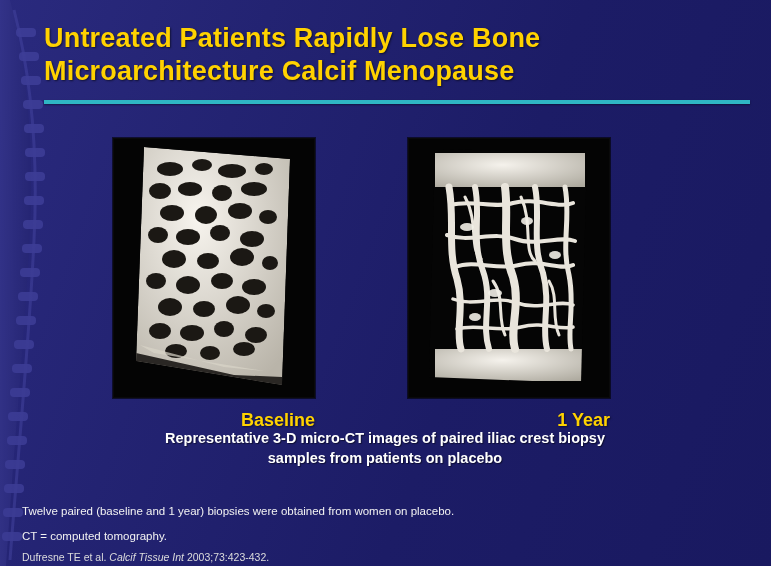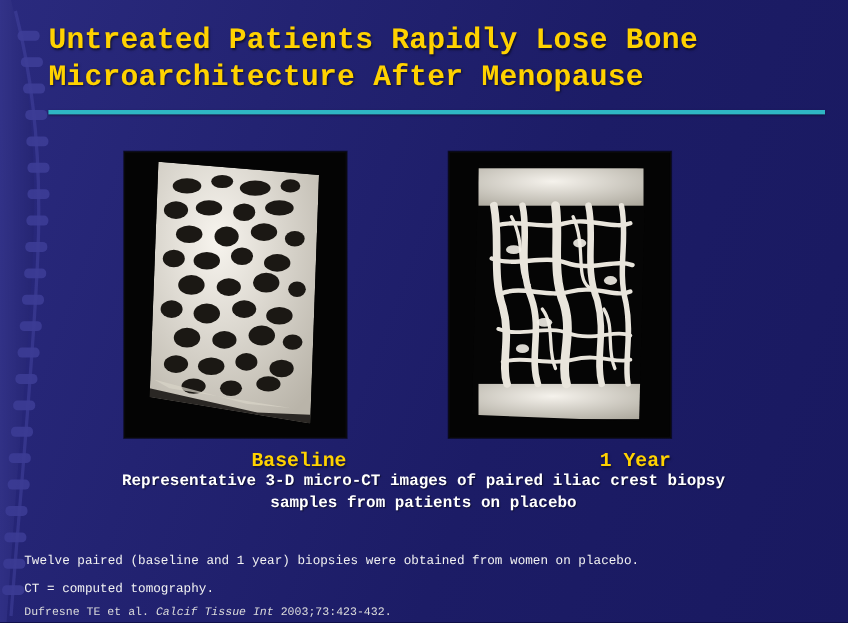--- a/index.html
+++ b/index.html
@@ -10,21 +10,20 @@
   body {
     font-family: "Liberation Sans", sans-serif;
   }
   .slide {
     position: relative;
     width: 771px;
     height: 566px;
     overflow: hidden;
     background: #1b1b6b;
     background: linear-gradient(110deg, #2a2a7e 0%, #232372 28%, #1c1c66 60%, #191960 100%);
-    font-family: Liberation Mono, monospace;
   }
   
   .spine {
     position: absolute;
     left: 0;
     top: 0;
     width: 86px;
     height: 566px;
     opacity: 0.55;
   }
@@ -153,21 +152,21 @@
       <rect x="5" y="460" width="20" height="9" rx="4"></rect>
       <rect x="4" y="484" width="20" height="9" rx="4"></rect>
       <rect x="3" y="508" width="20" height="9" rx="4"></rect>
       <rect x="2" y="532" width="20" height="9" rx="4"></rect>
     </g>
   </svg>
 
   <div class="title-block">
     <div class="slide-title">
       <span>Untreated Patients Rapidly Lose Bone</span><br>
-      <span>Microarchitecture After Menopause</span>
+      <span>Microarchitecture Calcif Menopause</span>
     </div>
   </div>
 
   <div class="title-rule"></div>
 
   <div class="panels">
 
     <div class="panel left">
       <div class="ct-frame">
         <svg width="200" height="258" viewBox="0 0 200 258" aria-hidden="true">

